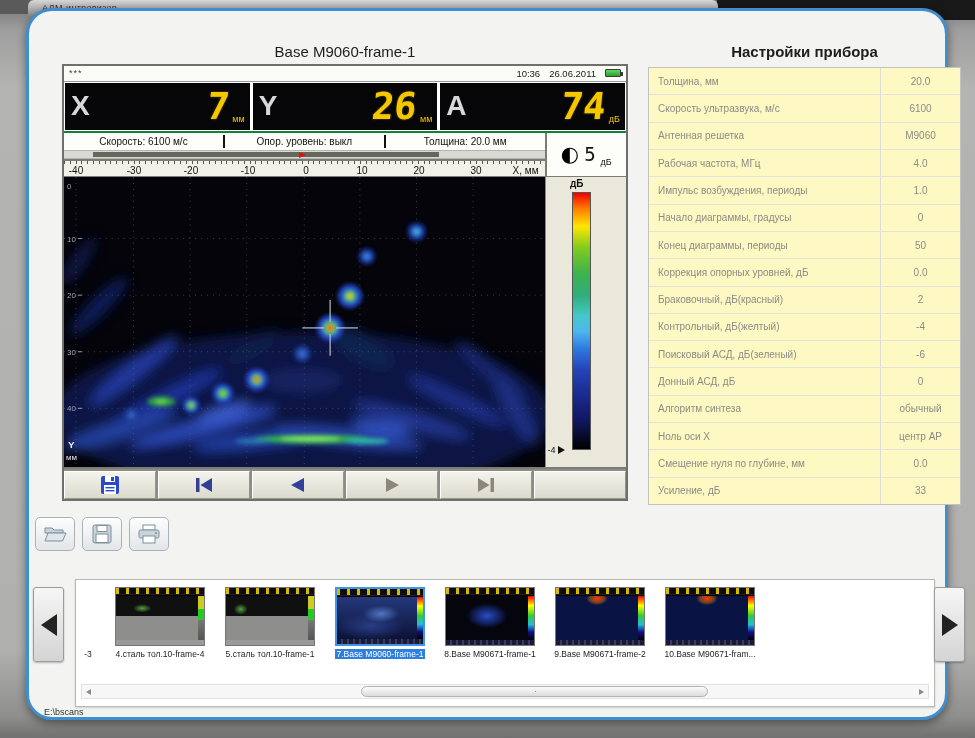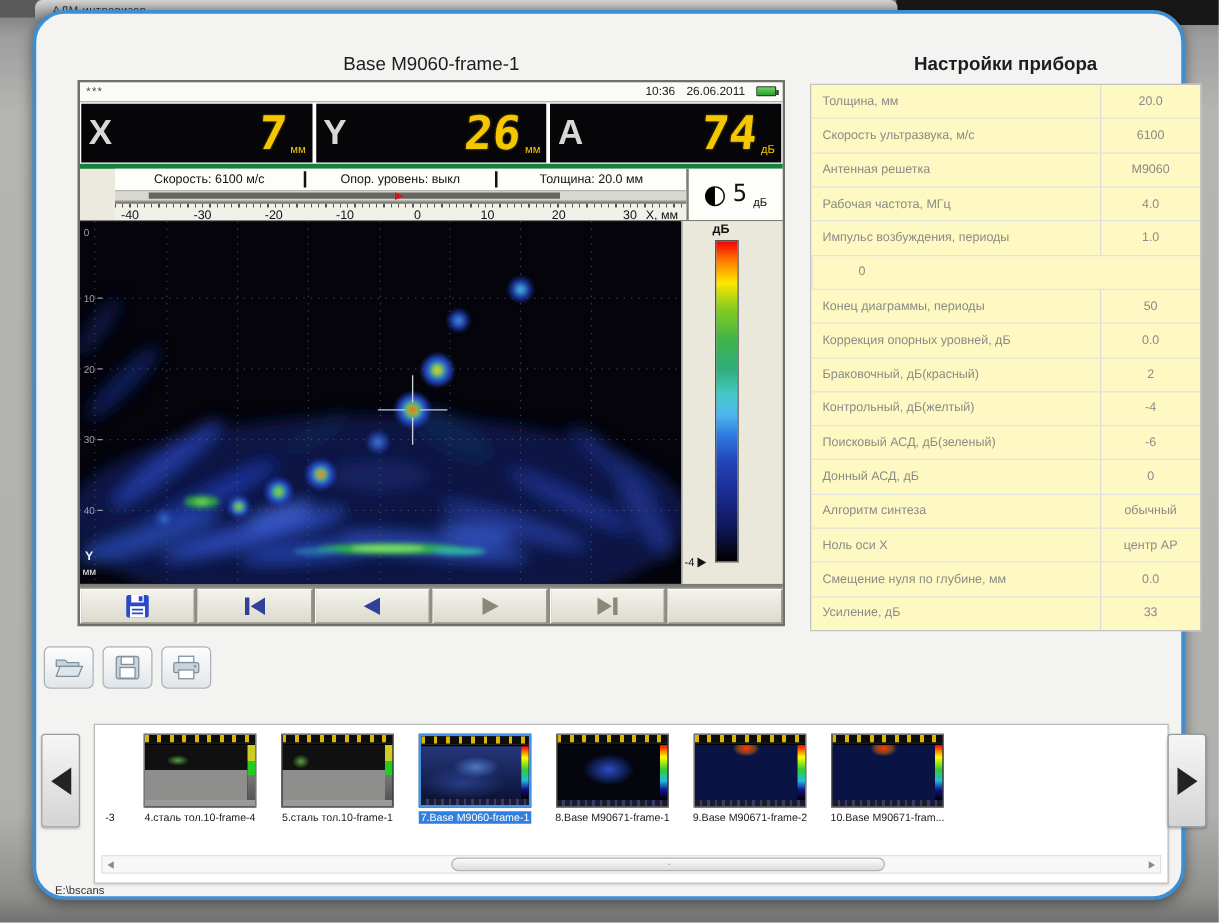--- a/index.html
+++ b/index.html
@@ -33,21 +33,21 @@
              background:linear-gradient(180deg,#63d663,#2e9e2e); }
   .battery::after { content:""; position:absolute; right:-3px; top:2px; width:2px; height:4px; background:#3a3a3a; }
 
   .lcd-row { height:50px; background:#fff; display:flex; gap:3px; padding:1px; }
   .lcd { flex:1; background:#060608; display:flex; align-items:center; }
   .lcd-label { font-size:28px; font-weight:bold; color:#d8d8d8; margin-left:6px; line-height:1; }
   .lcd-value { margin-left:auto; font-family:"DejaVu Sans Mono", monospace; font-size:37px; font-weight:bold;
                color:#f4c700; transform:skewX(-6deg); line-height:1; text-shadow:0 0 2px rgba(244,199,0,.55); }
   .lcd-unit { font-size:9px; color:#f4c700; align-self:flex-end; margin:0 5px 6px 3px; }
 
-  .mid-row { height:46px; display:flex; border-top:4px solid #15803d;padding-left:28px; }
+  .mid-row { height:46px; display:flex; border-top:2px solid #15803d; }
   .mid-left { width:484px; display:flex; flex-direction:column; }
   .info-bar { height:17px; background:#fdfdfa; display:flex; align-items:center; font-size:10px; color:#111; }
   .info-cell { flex:1; text-align:center; white-space:nowrap; }
   .info-sep { width:2px; height:13px; background:#111; }
   .pos-bar { position:relative; height:9px; background:#d9d8d2; border-top:1px solid #b5b5af; border-bottom:1px solid #b5b5af; }
   .pos-seg { position:absolute; left:6%; top:1px; bottom:1px; width:72%; background:#66665f; }
   .pos-marker { position:absolute; left:49%; top:1px; width:0; height:0;
                 border-top:3px solid transparent; border-bottom:3px solid transparent; border-left:7px solid #e01010; }
   .axis-row { position:relative; flex:1; background:#f2f1e9;
               border-top:2px solid #7c7c76; font-size:10px; color:#111; }
@@ -383,20 +383,21 @@
         </div>
       <div class="srow">
           <div class="sname">Рабочая частота, МГц</div>
           <div class="sval">4.0</div>
         </div>
       <div class="srow">
           <div class="sname">Импульс возбуждения, периоды</div>
           <div class="sval">1.0</div>
         </div>
       <div class="srow">
+          <div class="sname">Начало диаграммы, градусы</div>
           <div class="sval">0</div>
         </div>
       <div class="srow">
           <div class="sname">Конец диаграммы, периоды</div>
           <div class="sval">50</div>
         </div>
       <div class="srow">
           <div class="sname">Коррекция опорных уровней, дБ</div>
           <div class="sval">0.0</div>
         </div>

